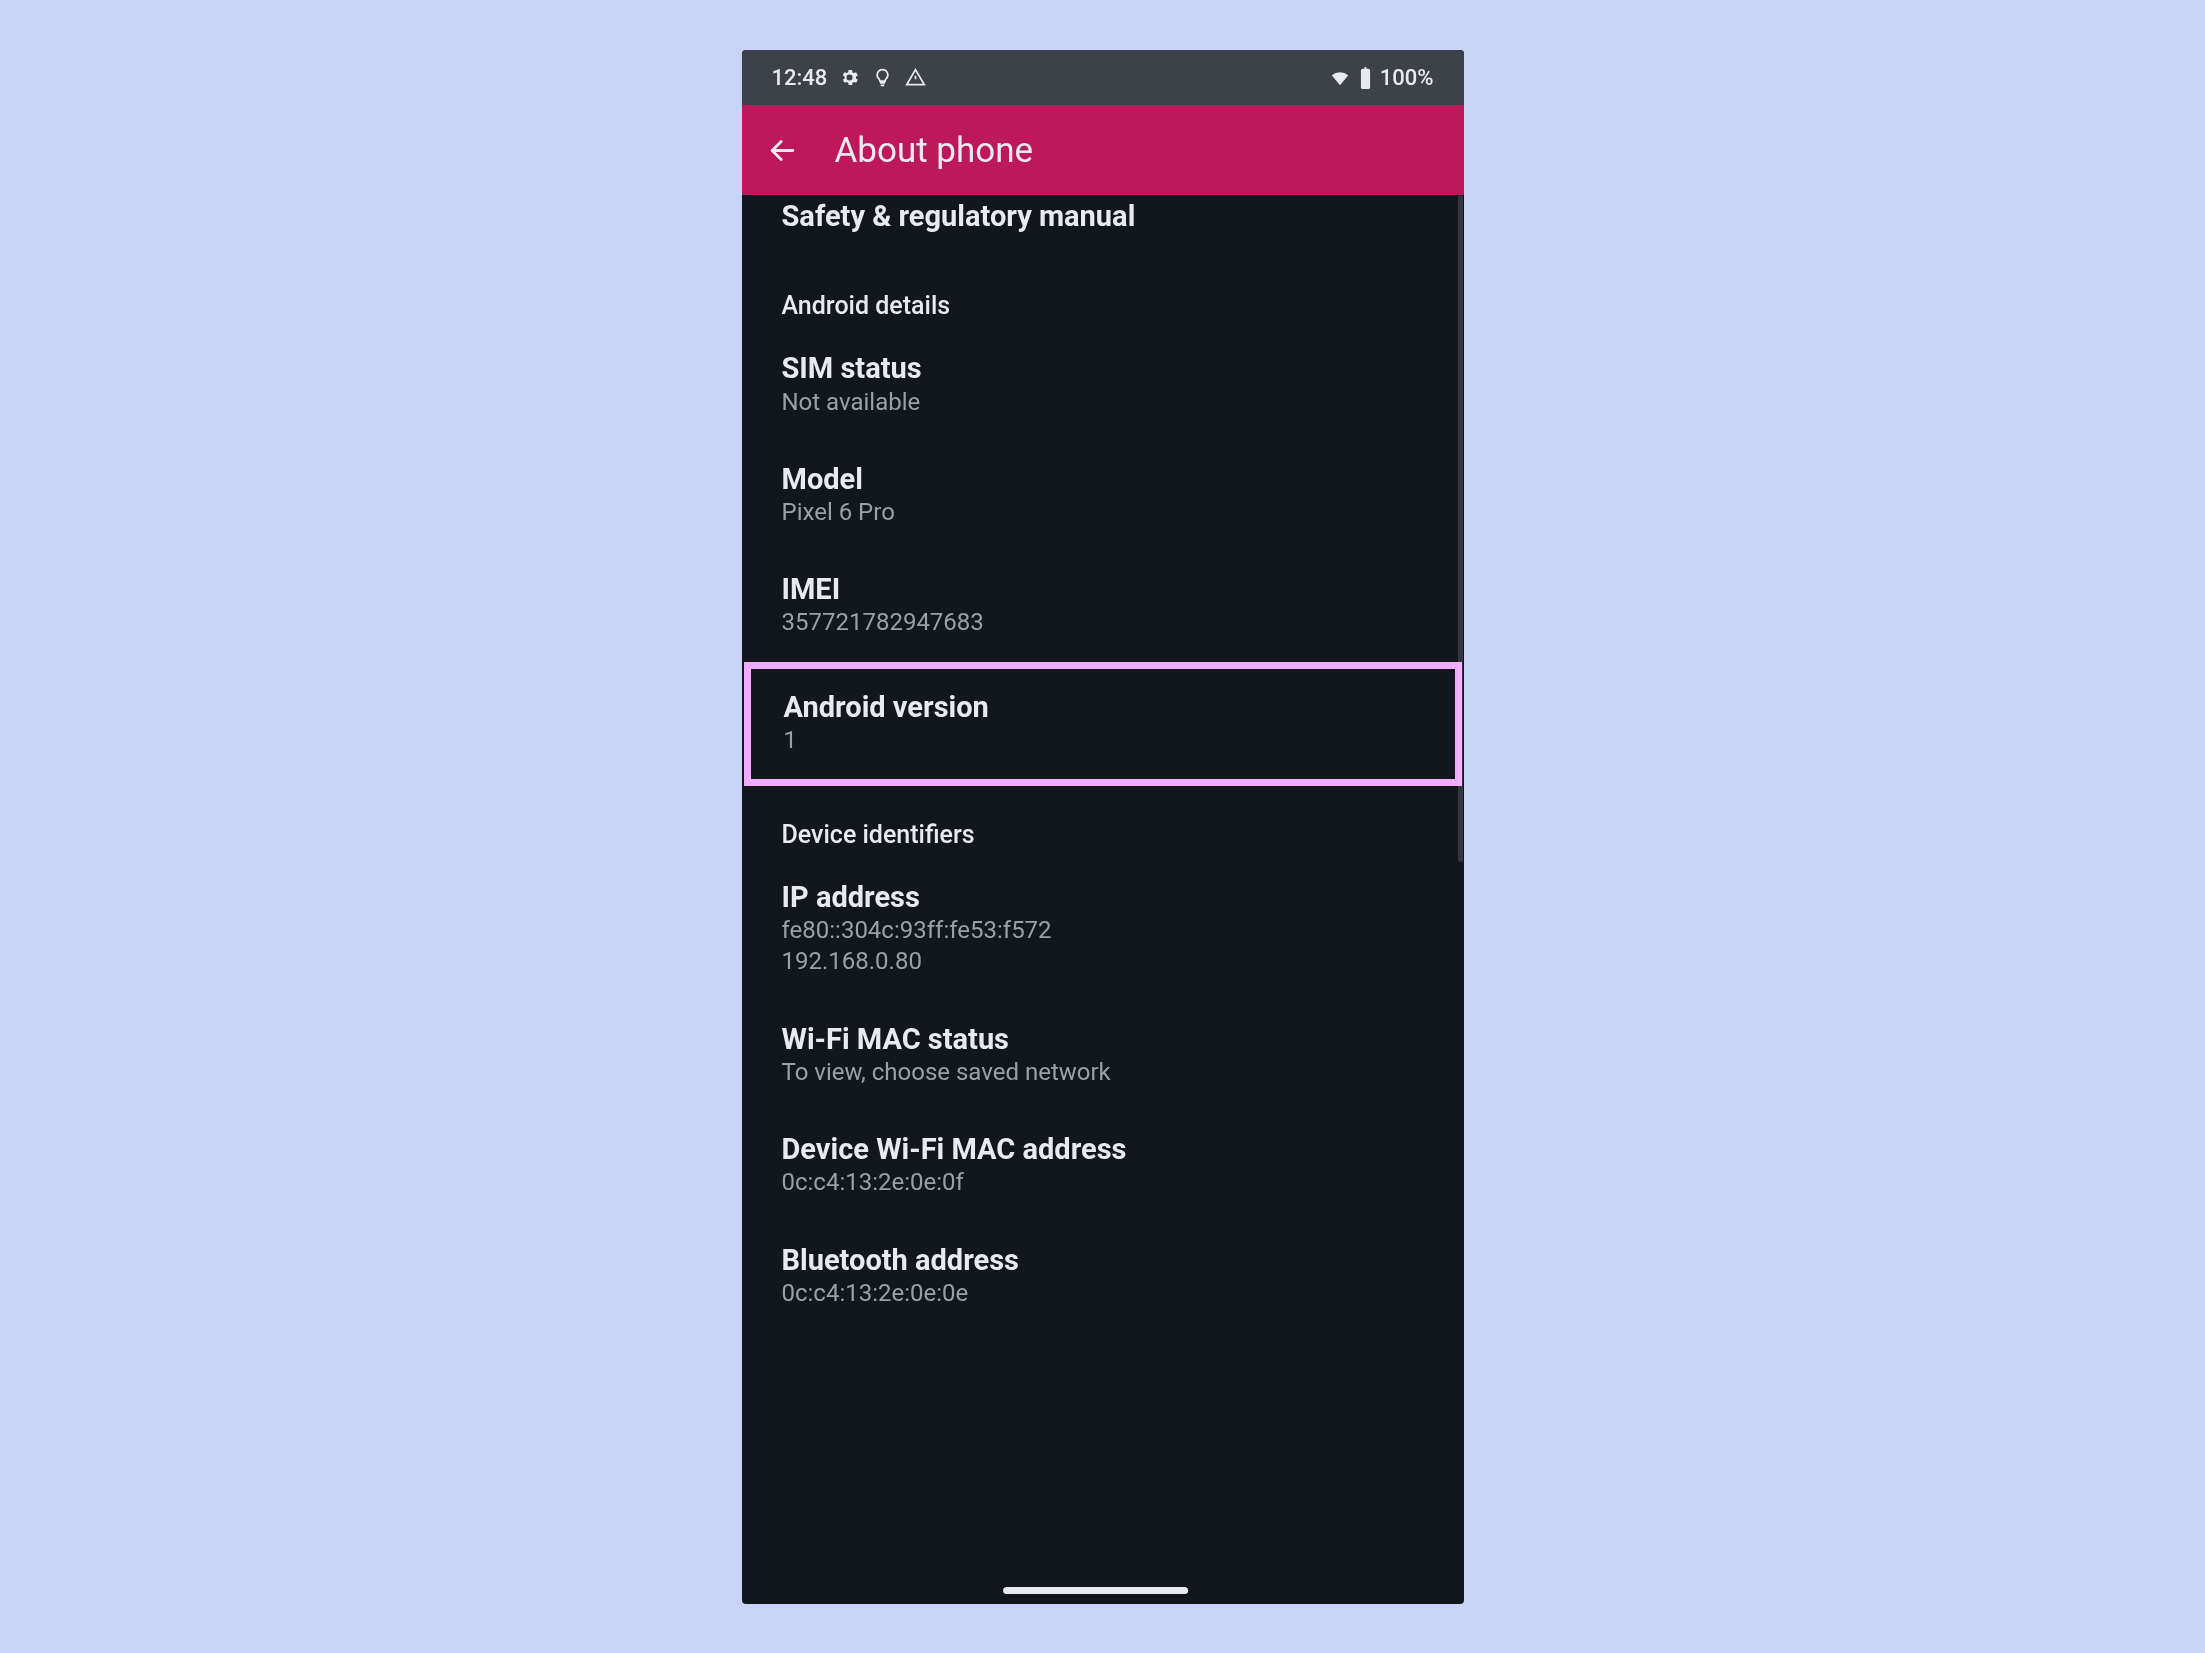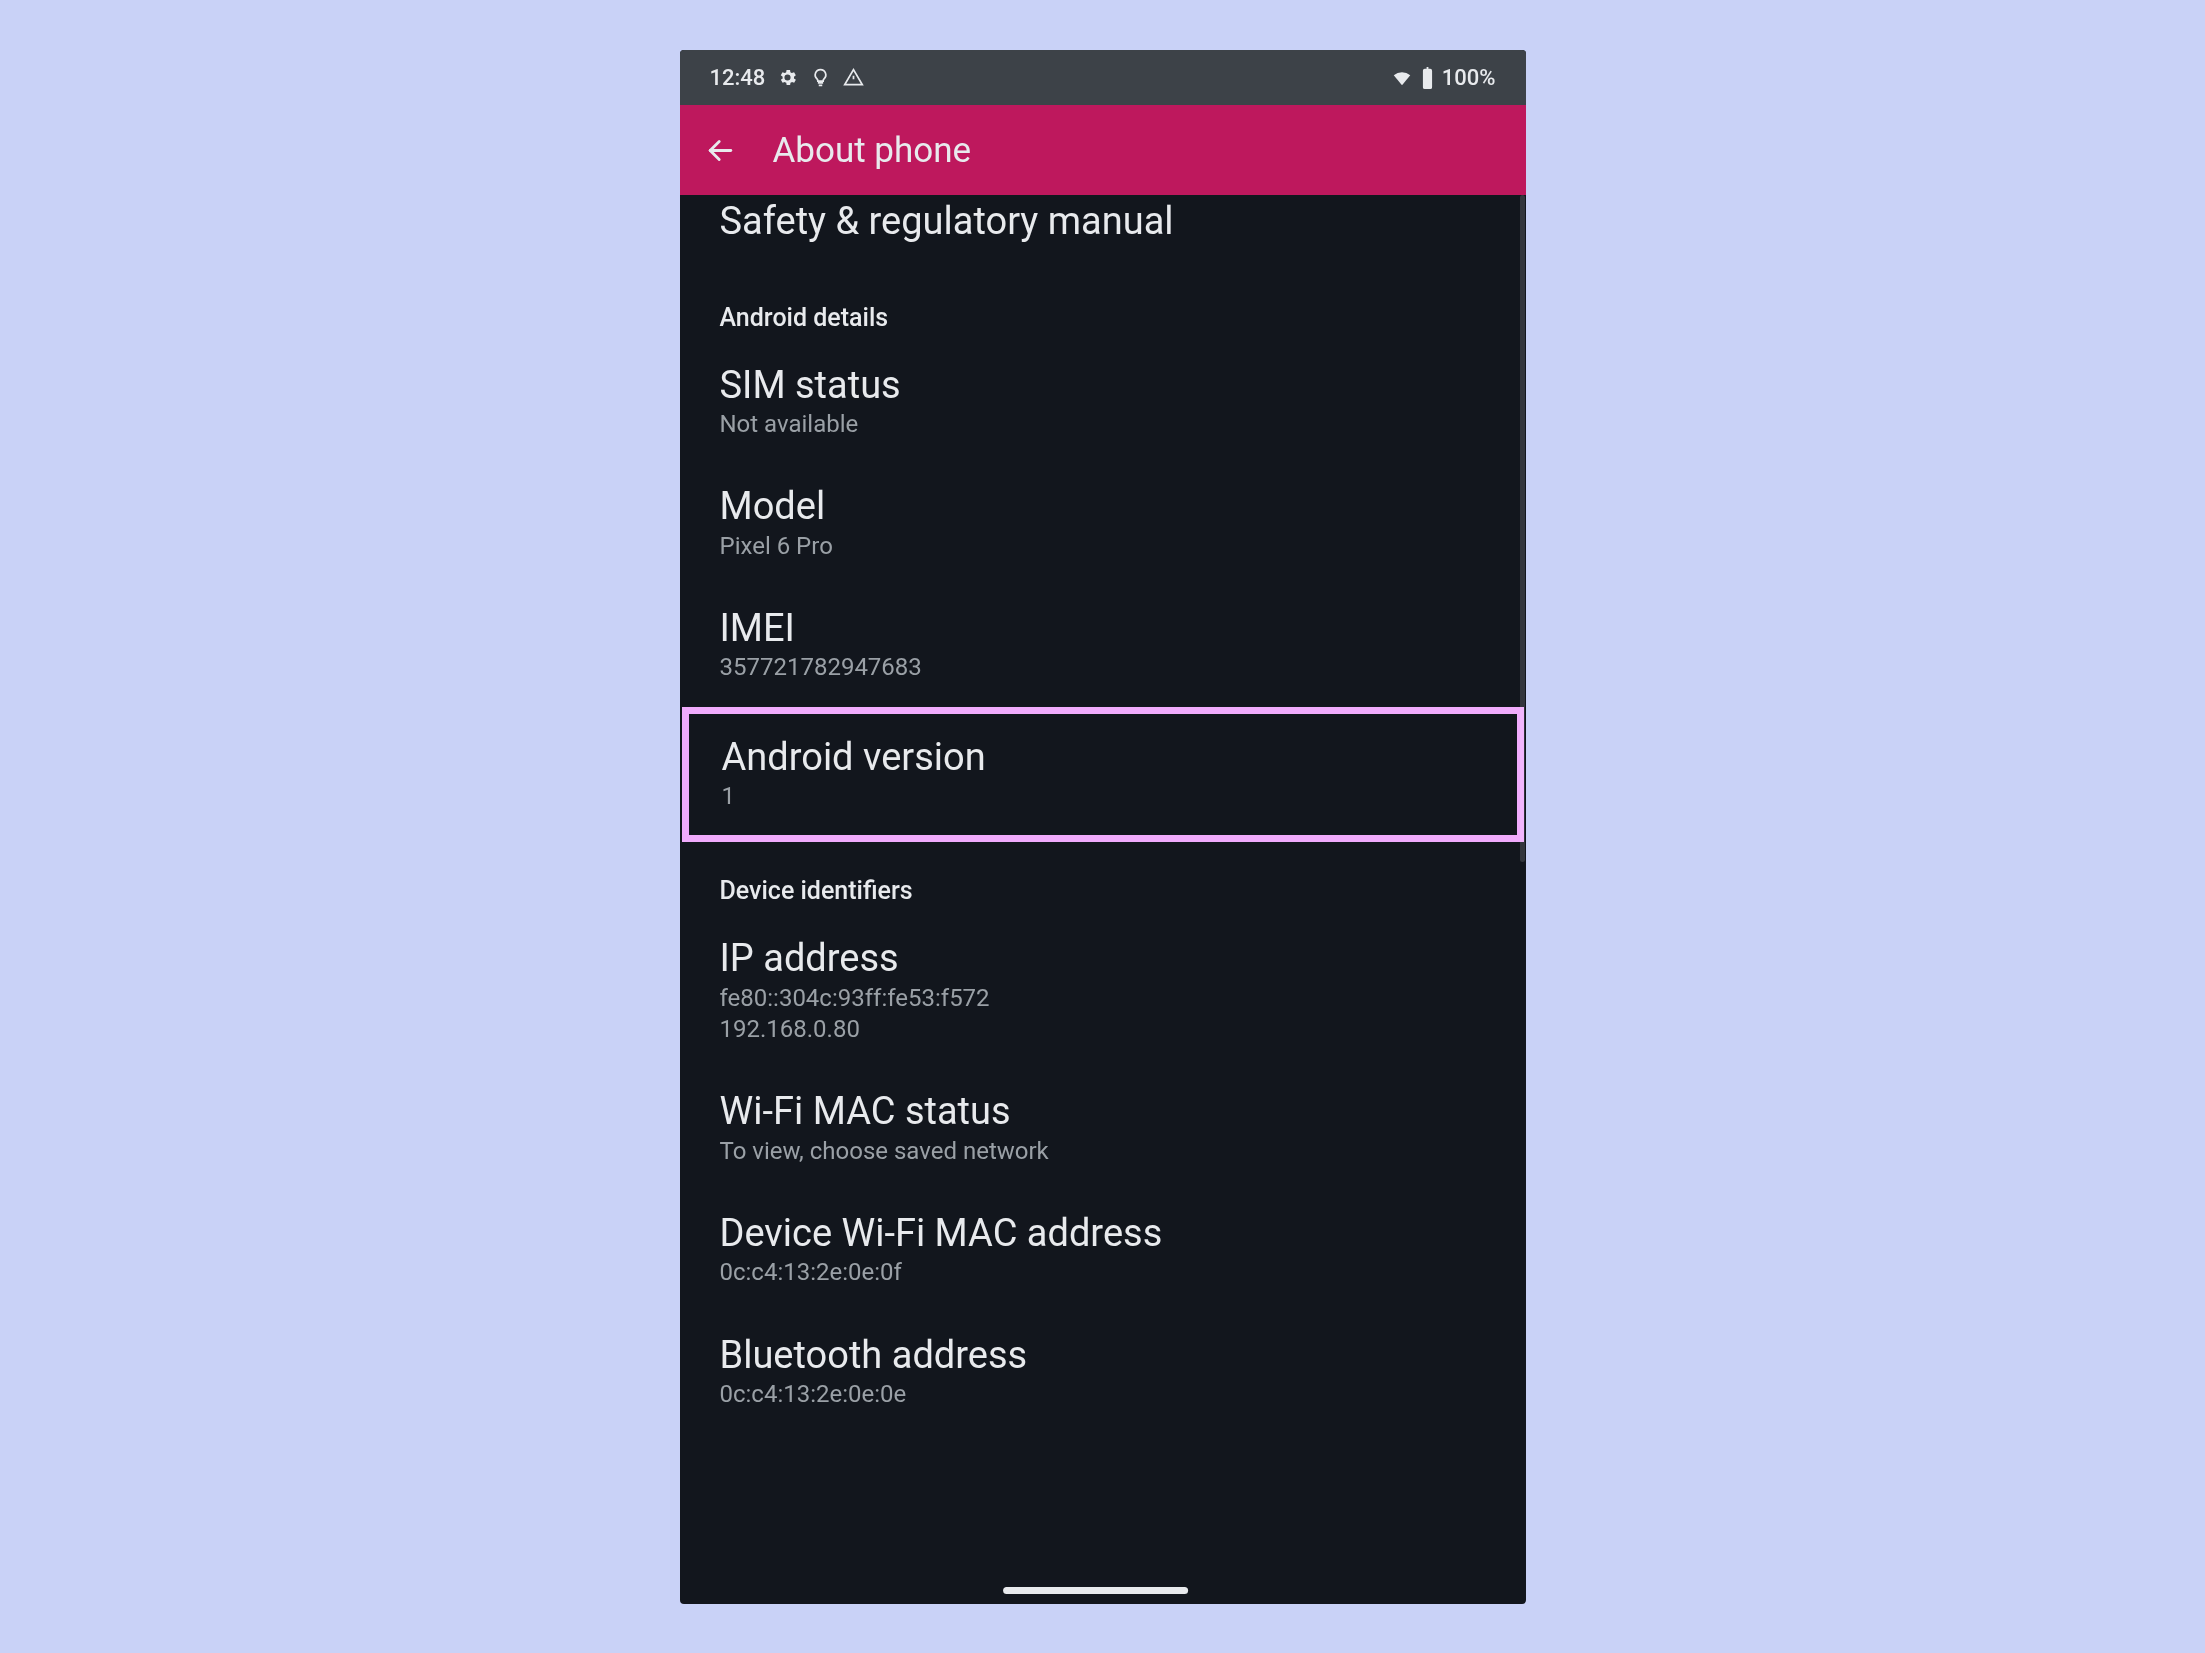--- a/index.html
+++ b/index.html
@@ -6,21 +6,21 @@
   body {
     width: 2205px;
     height: 1654px;
     background: #c9d2f7;
     font-family: -apple-system, BlinkMacSystemFont, "Segoe UI", Roboto, sans-serif;
     display: flex;
     align-items: center;
     justify-content: center;
   }
   .phone {
-    width: 846px;
+    width: 722px;
     height: 1554px;
     background: #12161d;
     border-radius: 4px;
     overflow: hidden;
     position: relative;
   }
   .status-bar {
     height: 55px;
     background: #3d4248;
     display: flex;
@@ -62,22 +62,22 @@
     position: relative;
   }
   .row {
     padding: 20px 40px 23px 40px;
   }
   .row-top-peek {
     padding-top: 3px;
   }
   .row-title {
     color: #e8eaed;
-    font-size: 38px;
-    font-weight: 400;
+    font-size: 29px;
+    font-weight: 700;
     line-height: 1.25;
   }
   .row-sub {
     color: #9aa0a6;
     font-size: 24px;
     font-weight: 400;
     line-height: 1.3;
   }
   .row-sub-line { display: block; }
   .section-header {

